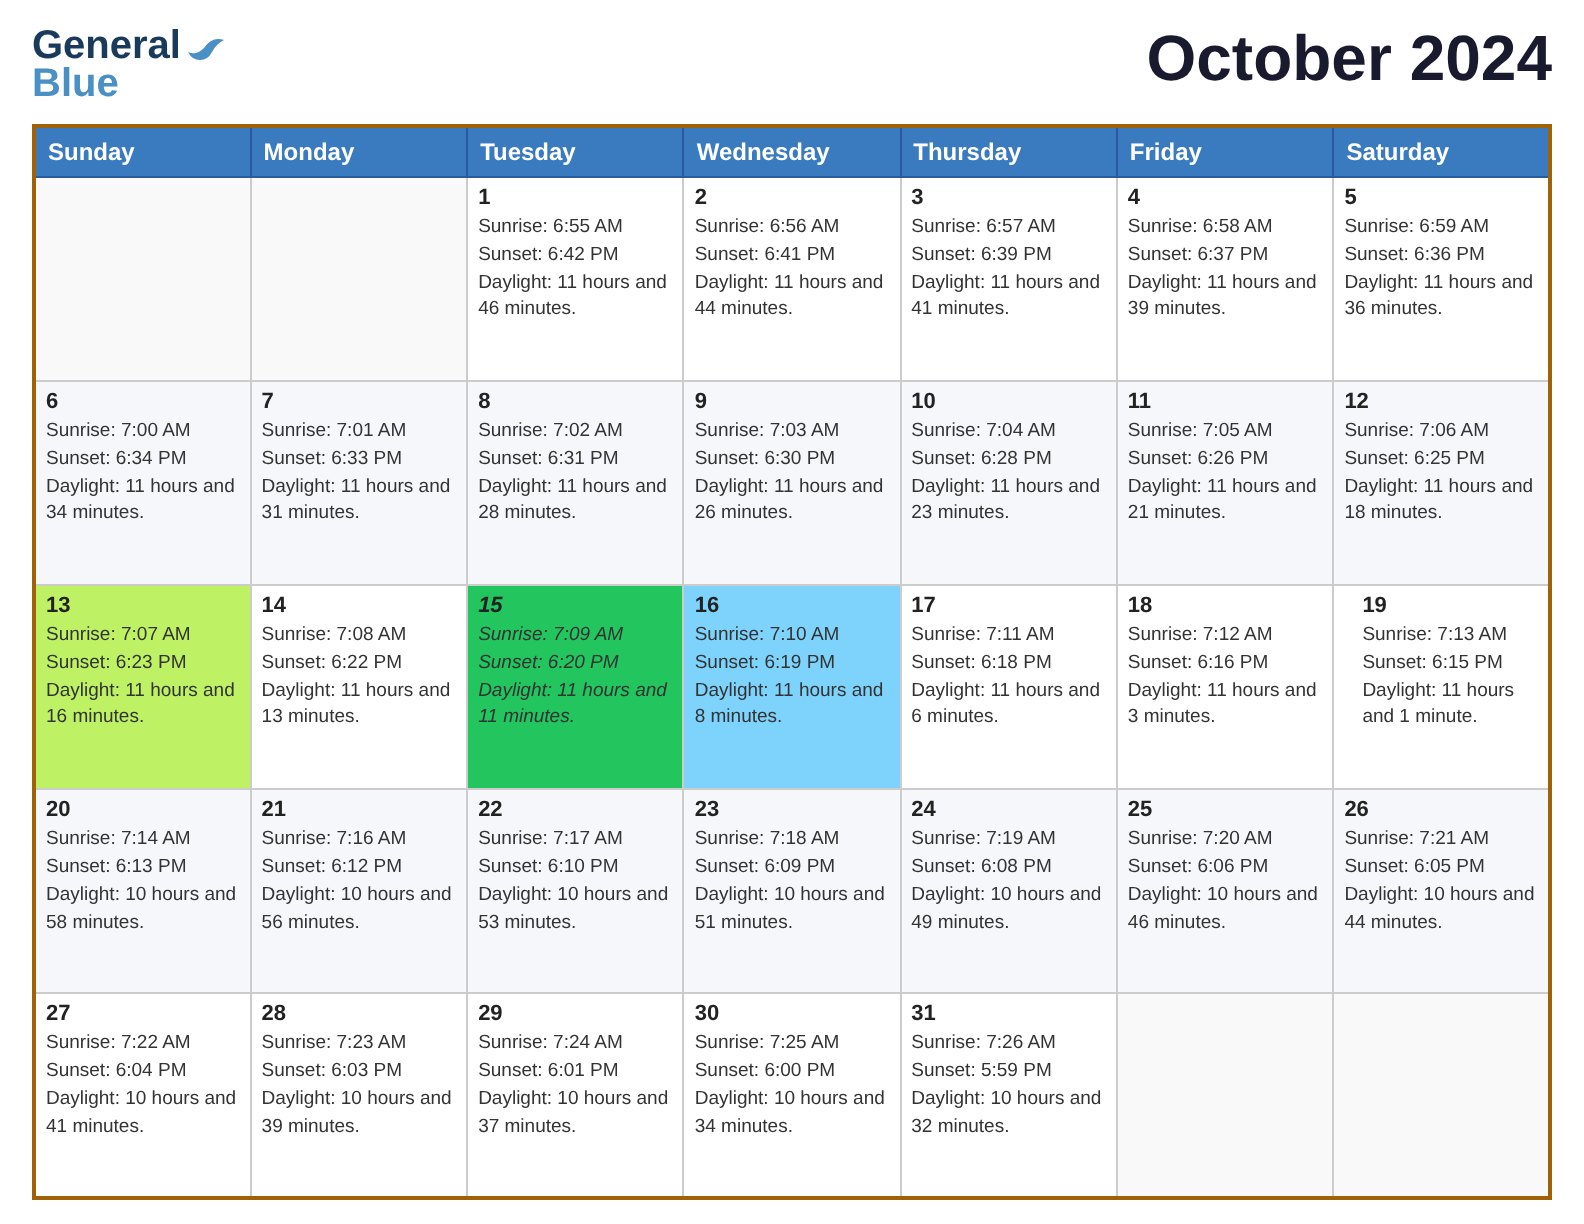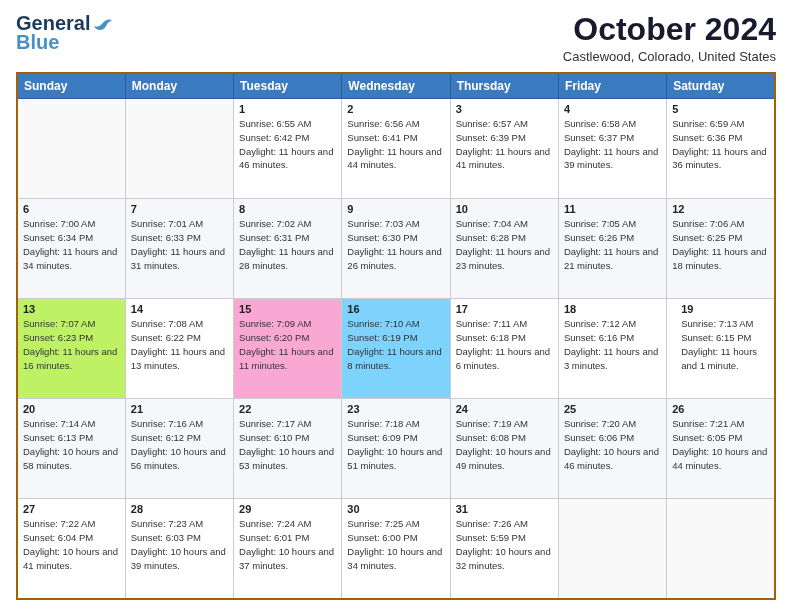--- a/index.html
+++ b/index.html
@@ -93,21 +93,20 @@
           <span style="color:#1a3a5c;">General</span>
         </div>
         <svg width="22" height="16" viewBox="0 0 22 16">
           <path d="M10 8 Q14 2 20 4 Q16 6 14 10 Q12 14 8 14 Q4 14 2 10 Q6 12 10 8Z" fill="#4a90c4"></path>
         </svg>
       </div>
       <div style="font-size:20px;font-weight:bold;color:#4a90c4;font-family:Arial;margin-top:-4px;">Blue</div>
     </div>
     <div class="title-block">
       <div class="month-title">October 2024</div>
-      <div class="location">Castlewood, Colorado, United States</div>
     </div>
   </div>
 
   <table class="calendar">
     <thead>
       <tr>
         <th>Sunday</th>
         <th>Monday</th>
         <th>Tuesday</th>
         <th>Wednesday</th>
@@ -173,21 +172,21 @@
         </tr>
         <tr>
           <td style="background: #bef264;">
             <span class="day-number">13</span>
             <div class="day-info">Sunrise: 7:07 AM<br>Sunset: 6:23 PM<br>Daylight: 11 hours and 16 minutes.</div>
           </td>
           <td style="background: rgb(255, 255, 255);">
             <span class="day-number">14</span>
             <div class="day-info">Sunrise: 7:08 AM<br>Sunset: 6:22 PM<br>Daylight: 11 hours and 13 minutes.</div>
           </td>
-          <td style="background: #f9a8d4;">
+          <td style="background: #22c55e; font-style: italic;">
             <span class="day-number">15</span>
             <div class="day-info">Sunrise: 7:09 AM<br>Sunset: 6:20 PM<br>Daylight: 11 hours and 11 minutes.</div>
           </td>
           <td style="background: #7dd3fc;">
             <span class="day-number">16</span>
             <div class="day-info">Sunrise: 7:10 AM<br>Sunset: 6:19 PM<br>Daylight: 11 hours and 8 minutes.</div>
           </td>
           <td style="background: rgb(255, 255, 255);">
             <span class="day-number">17</span>
             <div class="day-info">Sunrise: 7:11 AM<br>Sunset: 6:18 PM<br>Daylight: 11 hours and 6 minutes.</div>

